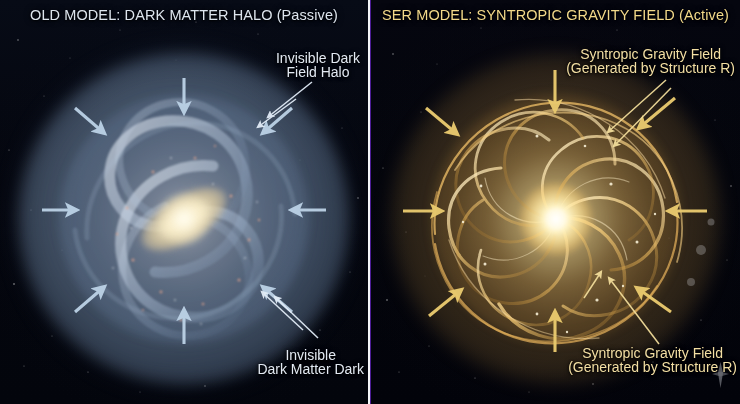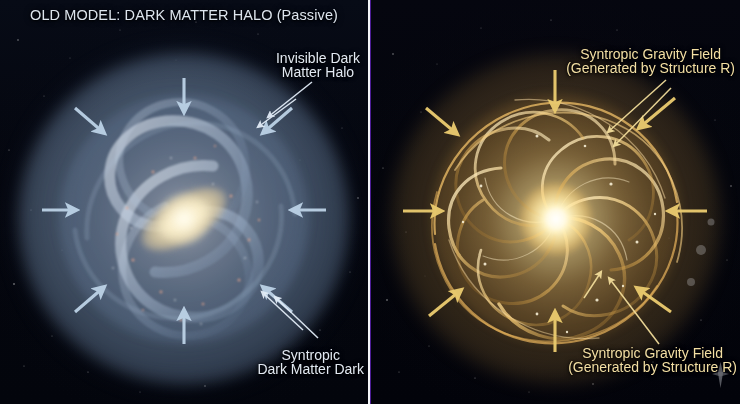--- a/index.html
+++ b/index.html
@@ -353,25 +353,25 @@
       <g stroke="#e2ecf7" stroke-width="1.5" marker-end="url(#headBlueThin)" opacity=".95">
         <line x1="303" y1="330" x2="262" y2="292"></line>
         <line x1="318" y1="338" x2="275" y2="297"></line>
       </g>
     </svg>
 
     <div class="panel-title" id="title-left">OLD MODEL: DARK MATTER HALO (Passive)</div>
 
     <div class="callout cool" style="right: 8px; top: 52px;">
       <span>Invisible Dark</span>
-      <span>Matter Halo</span>
+      <span>Field Halo</span>
     </div>
 
     <div class="callout cool" style="right: 4px; top: 349px;">
-      <span>Syntropic</span>
+      <span>Invisible</span>
       <span>Dark Matter Dark</span>
     </div>
   </div>
 
   <div class="panel" id="panel-right">
 
     <div class="space warm"></div>
 
     <svg class="stars" viewBox="0 0 369 404">
       <g fill="#ffffff">
@@ -500,20 +500,21 @@
       <g stroke="#f1dc9a" stroke-width="1.5" marker-end="url(#headGoldThin)" opacity=".95">
         <line x1="295" y1="80" x2="237" y2="132"></line>
         <line x1="300" y1="88" x2="243" y2="146"></line>
       </g>
       <g stroke="#f1dc9a" stroke-width="1.5" marker-end="url(#headGoldThin)" opacity=".95">
         <line x1="288" y1="344" x2="238" y2="278"></line>
         <line x1="213" y1="298" x2="230" y2="272"></line>
       </g>
     </svg>
 
+    <div class="panel-title" id="title-right">SER MODEL: SYNTROPIC GRAVITY FIELD (Active)</div>
 
     <div class="callout warm" style="right: 5px; top: 48px;">
       <span>Syntropic Gravity Field</span>
       <span>(Generated by Structure R)</span>
     </div>
 
     <div class="callout warm" style="right: 3px; top: 347px;">
       <span>Syntropic Gravity Field</span>
       <span>(Generated by Structure R)</span>
     </div>

